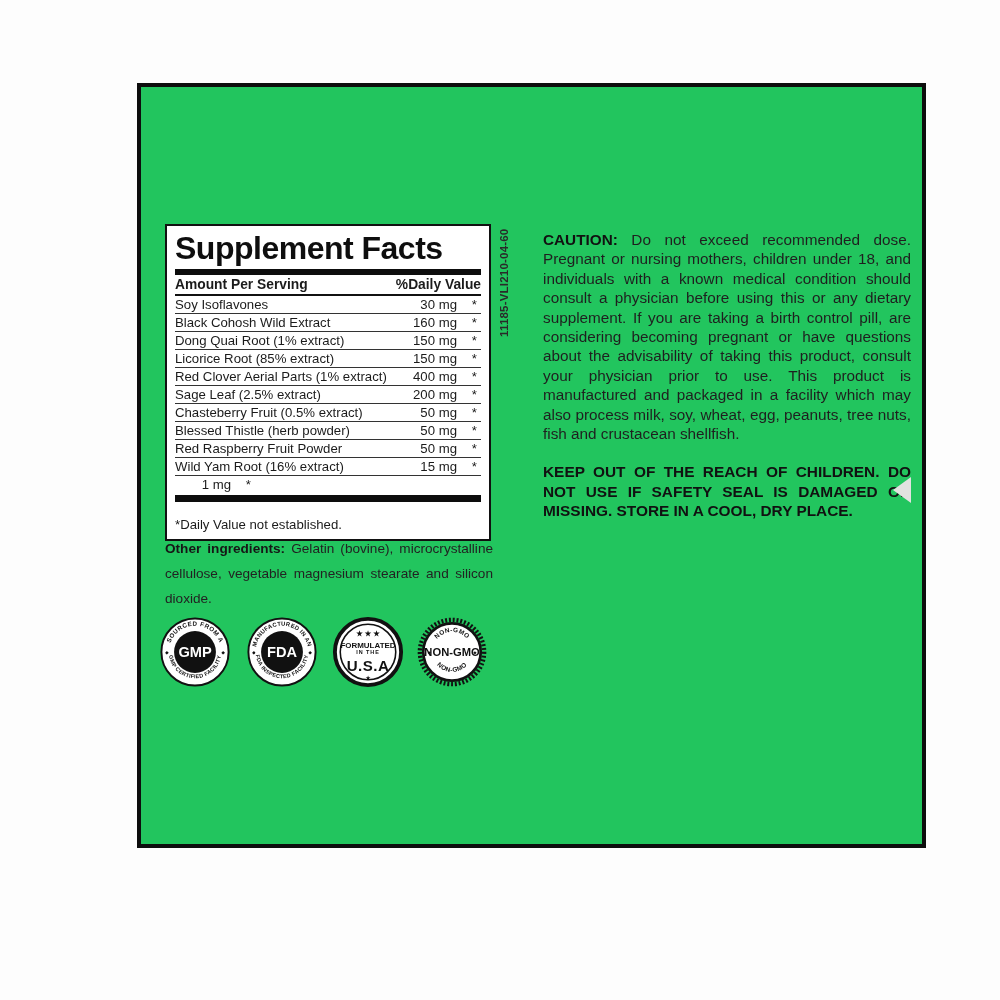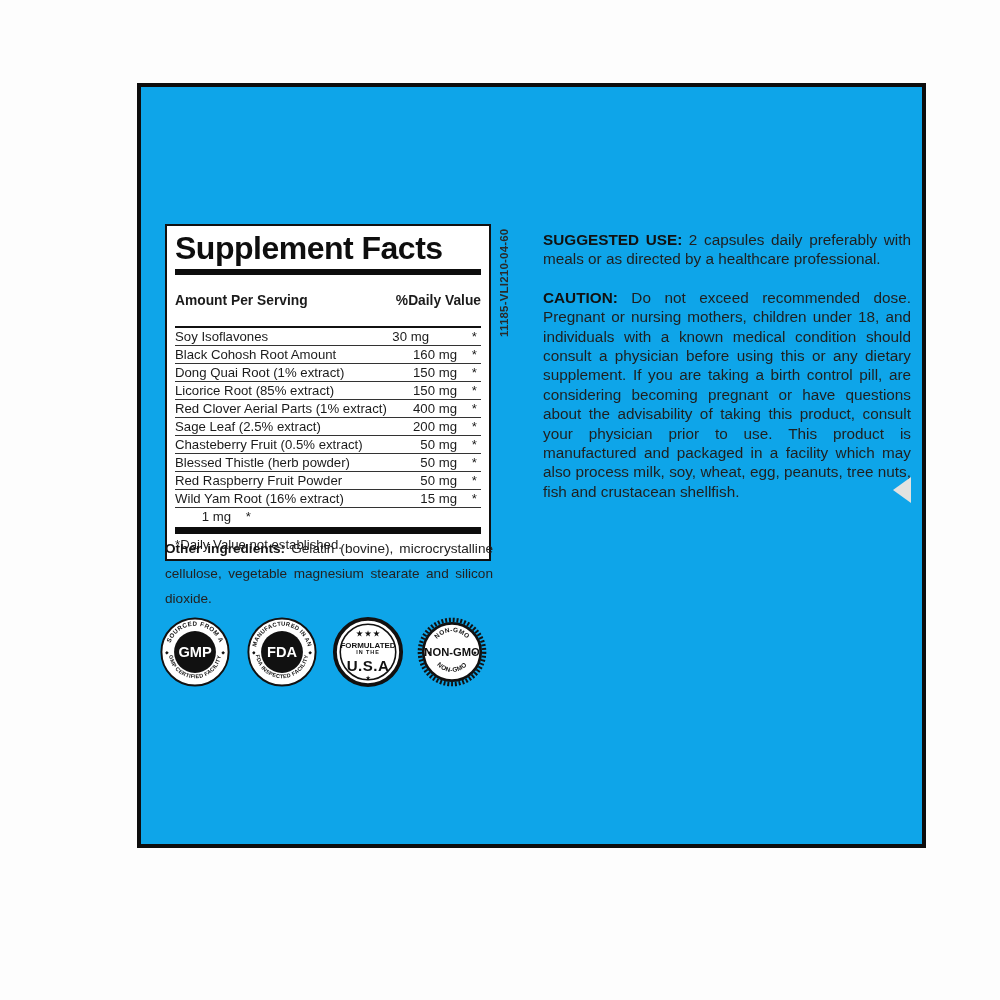--- a/index.html
+++ b/index.html
@@ -1,38 +1,38 @@
 <!DOCTYPE html>
 <html><head>
 <meta charset="utf-8">
 <style>
   * { margin:0; padding:0; box-sizing:border-box; }
   html,body { width:1000px; height:1000px; background:#ffffff;
     font-family:"Liberation Sans", sans-serif; color:#1b1b1b; }
   .page { position:relative; width:1000px; height:1000px; background:#fdfdfd; }
   .label { position:absolute; left:137px; top:83px; width:789px; height:765px;
-    background:#0ea5e9; border:4px solid #0d0d0d; }
+    background:#22c55e; border:4px solid #0d0d0d; }
 
   
   .sf-box { position:absolute; left:24px; top:137px; width:326px;
     border:2px solid #111; padding:5px 8px 6px 8px; background:#fff; }
   .sf-title { font-size:32px; font-weight:900; letter-spacing:-0.5px; line-height:34px; color:#0e0e0e; }
   .sf-serving { font-size:13.5px; line-height:16px; color:#222; }
   .bar-thick { height:6px; background:#0d0d0d; margin-top:4px; }
   .bar-thick2 { height:7px; background:#0d0d0d; margin-top:2px; }
   .sf-row { display:flex; align-items:flex-start; font-size:13.2px; line-height:15px;
     padding:1px 0 1px 0; border-top:1px solid #333; }
-  .sf-row.header { font-weight:bold; font-size:13.8px; border-top:none; padding:18px 0;
+  .sf-row.header { font-weight:bold; font-size:13.8px; border-top:none; padding:2px 0;
     border-bottom:2.5px solid #111;gap:16px; }
   .sf-row .name { flex:1; }
   .sf-row .amt { width:56px; text-align:right; white-space:nowrap; }
   .sf-row .dv { width:24px; text-align:right; padding-right:4px; }
-  .sf-row.first { border-top:none;gap:28px; }
+  .sf-row.first { border-top:none; }
   .resv .name .ind { display:block; padding-left:14px; }
-  .sf-footnote { font-size:13.2px; padding:3px 0 1px 0; color:#1b1b1b; }
+  .sf-footnote { font-size:13.2px; padding:15px 0 1px 0; color:#1b1b1b; }
   i { font-style:italic; }
 
   
   .code { position:absolute; left:357px; top:128px; width:16px; height:124px; }
   .code span { display:inline-block; white-space:nowrap; font-size:11.5px; font-weight:bold;
     letter-spacing:0.2px; color:#2a2a2a; transform:rotate(-90deg) translateX(-118px);
     transform-origin:0 0; }
 
   
   .other { position:absolute; left:24px; top:449px; width:328px;
@@ -76,21 +76,21 @@
 
       <div>
 
           <div class="sf-row first">
             <span class="name">Soy Isoflavones</span>
             <span class="amt">30 mg</span>
             <span class="dv">*</span>
           </div>
 
           <div class="sf-row">
-            <span class="name">Black Cohosh Root Amount</span>
+            <span class="name">Black Cohosh Wild Extract</span>
             <span class="amt">160 mg</span>
             <span class="dv">*</span>
           </div>
 
           <div class="sf-row">
             <span class="name">Dong Quai Root (1% extract)</span>
             <span class="amt">150 mg</span>
             <span class="dv">*</span>
           </div>
 
@@ -200,19 +200,19 @@
       <circle cx="38" cy="38" r="33" fill="none" stroke="#111" stroke-width="4.5" stroke-dasharray="2 1.9"></circle>
       <circle cx="38" cy="38" r="29.5" fill="#fff" stroke="#111" stroke-width="2.8"></circle>
       <text font-size="6.6" font-weight="bold" fill="#111" letter-spacing="0.4"><textPath href="#ngTop" startOffset="50%" text-anchor="middle">NON-GMO</textPath></text>
       <text x="38" y="42" text-anchor="middle" font-size="11.5" font-weight="bold" fill="#111">NON-GMO</text>
       <text font-size="6.6" font-weight="bold" fill="#111" letter-spacing="0.4"><textPath href="#ngBot" startOffset="50%" text-anchor="middle">NON-GMO</textPath></text>
       <text x="14.5" y="40" text-anchor="middle" font-size="4.5" fill="#111">◆</text>
       <text x="61.5" y="40" text-anchor="middle" font-size="4.5" fill="#111">◆</text>
     </svg>
 
     <div class="right-col">
-      <p><b>SUGGESTED USE:</b><span> 2 capsules daily preferably with meals or as directed by a healthcare professional.</span></p>
       <p><b>CAUTION:</b><span> Do not exceed recommended dose. Pregnant or nursing mothers, children under 18, and individuals with a known medical condition should consult a physician before using this or any dietary supplement. If you are taking a birth control pill, are considering becoming pregnant or have questions about the advisability of taking this product, consult your physician prior to use. This product is manufactured and packaged in a facility which may also process milk, soy, wheat, egg, peanuts, tree nuts, fish and crustacean shellfish.</span></p>
+      <p class="warn">KEEP OUT OF THE REACH OF CHILDREN. DO NOT USE IF SAFETY SEAL IS DAMAGED OR MISSING. STORE IN A COOL, DRY PLACE.</p>
     </div>
 
     <div class="car-arrow"></div>
   </div>
 </div>
 
 </body></html>

